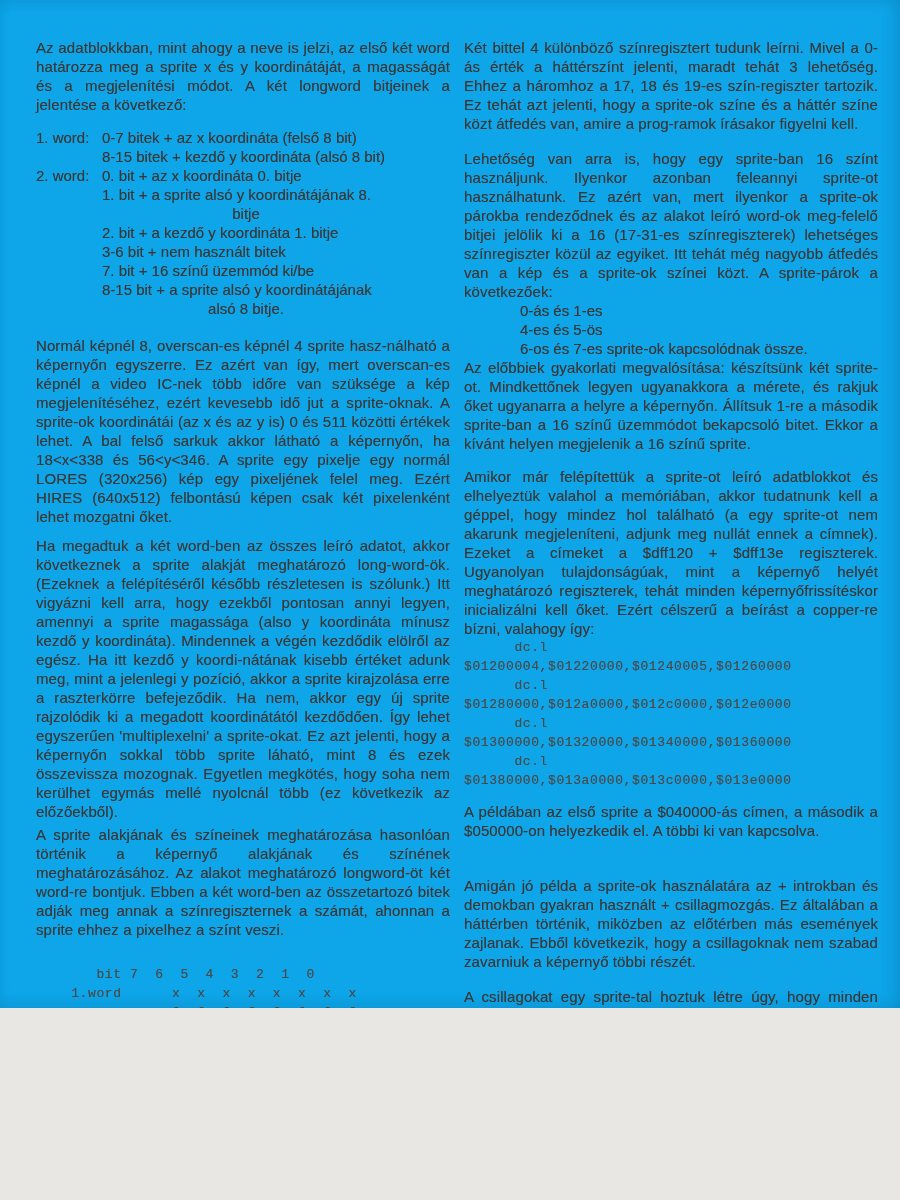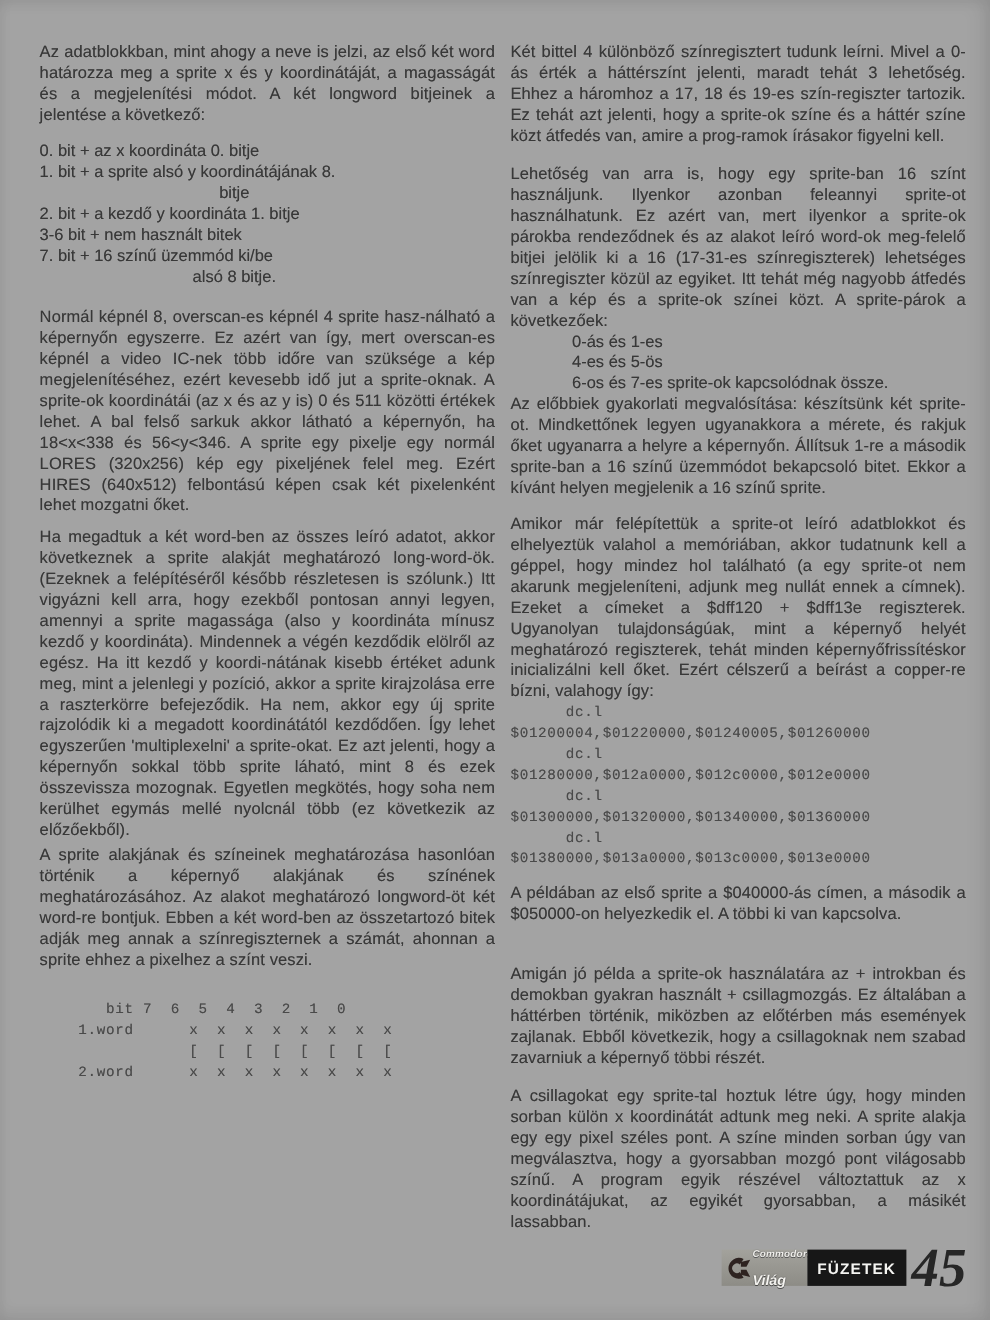--- a/index.html
+++ b/index.html
@@ -1,17 +1,17 @@
 <!DOCTYPE html>
 <html><head>
 <meta charset="utf-8">
 <style>
   html,body{margin:0;padding:0;background:#e8e7e3;}
   .page{
-    position:relative;width:900px;height:1200px;background:#a3a3a3;
+    position:relative;width:900px;height:1008px;background:#0ea5e9;
     font-family:"Liberation Sans",sans-serif;color:#383838;overflow:hidden;
     box-shadow:inset -8px 0 16px rgba(0,0,0,.07), inset 0 -6px 14px rgba(0,0,0,.04), inset 0 4px 10px rgba(0,0,0,.03);
     text-decoration:underline;
   }
   .col{position:absolute;top:38px;width:414px;}
   .col-left{left:36px;}
   .col-right{left:464px;}
   p{font-size:15px;line-height:19px;margin:0 0 13px;text-align:justify;
     letter-spacing:.1px;text-shadow:0 0 .5px rgba(70,70,70,.65);}
   .mb0{margin-bottom:0;}
@@ -49,27 +49,36 @@
 </head>
 <body>
 
 <div class="page">
 
   <div class="col col-left">
     <p class="mb14">Az adatblokkban, mint ahogy a neve is jelzi, az első két word határozza meg a sprite x és y koordinátáját, a magasságát és a megjelenítési módot. A két longword bitjeinek a jelentése a következő:</p>
 
     <div class="deflist">
       <div class="defrow">
+        <span class="term">1. word:</span>
+        <div class="defs">
+          <div>0-7 bitek + az x koordináta (felső 8 bit)</div>
+          <div>8-15 bitek + kezdő y koordináta (alsó 8 bit)</div>
+        </div>
+      </div>
+      <div class="defrow">
+        <span class="term">2. word:</span>
         <div class="defs">
           <div>0. bit + az x koordináta 0. bitje</div>
           <div>1. bit + a sprite alsó y koordinátájának 8.</div>
           <div class="center">bitje</div>
           <div>2. bit + a kezdő y koordináta 1. bitje</div>
           <div>3-6 bit + nem használt bitek</div>
           <div>7. bit + 16 színű üzemmód ki/be</div>
+          <div>8-15 bit + a sprite alsó y koordinátájának</div>
           <div class="center">alsó 8 bitje.</div>
         </div>
       </div>
     </div>
 
     <p class="mb10">Normál képnél 8, overscan-es képnél 4 sprite hasz-nálható a képernyőn egyszerre. Ez azért van így, mert overscan-es képnél a video IC-nek több időre van szüksége a kép megjelenítéséhez, ezért kevesebb idő jut a sprite-oknak. A sprite-ok koordinátái (az x és az y is) 0 és 511 közötti értékek lehet. A bal felső sarkuk akkor látható a képernyőn, ha 18&lt;x&lt;338 és 56&lt;y&lt;346. A sprite egy pixelje egy normál LORES (320x256) kép egy pixeljének felel meg. Ezért HIRES (640x512) felbontású képen csak két pixelenként lehet mozgatni őket.</p>
     <p class="mb4">Ha megadtuk a két word-ben az összes leíró adatot, akkor következnek a sprite alakját meghatározó long-word-ök. (Ezeknek a felépítéséről később részletesen is szólunk.) Itt vigyázni kell arra, hogy ezekből pontosan annyi legyen, amennyi a sprite magassága (also y koordináta mínusz kezdő y koordináta). Mindennek a végén kezdődik elölről az egész. Ha itt kezdő y koordi-nátának kisebb értéket adunk meg, mint a jelenlegi y pozíció, akkor a sprite kirajzolása erre a raszterkörre befejeződik. Ha nem, akkor egy új sprite rajzolódik ki a megadott koordinátától kezdődően. Így lehet egyszerűen 'multiplexelni' a sprite-okat. Ez azt jelenti, hogy a képernyőn sokkal több sprite láható, mint 8 és ezek összevissza mozognak. Egyetlen megkötés, hogy soha nem kerülhet egymás mellé nyolcnál több (ez következik az előzőekből).</p>
     <p class="mb26">A sprite alakjának és színeinek meghatározása hasonlóan történik a képernyő alakjának és színének meghatározásához. Az alakot meghatározó longword-öt két word-re bontjuk. Ebben a két word-ben az összetartozó bitek adják meg annak a színregiszternek a számát, ahonnan a sprite ehhez a pixelhez a színt veszi.</p>
 
     <pre class="bit-diagram">      bit 7  6  5  4  3  2  1  0

